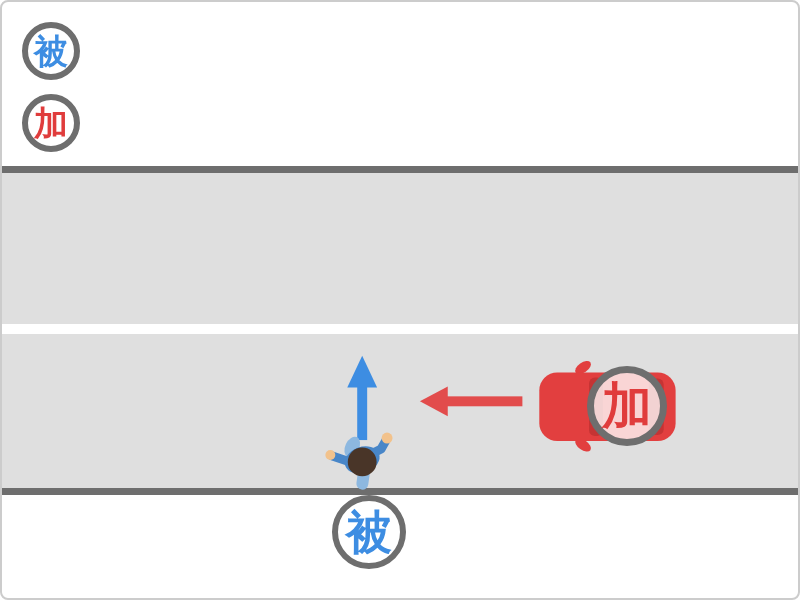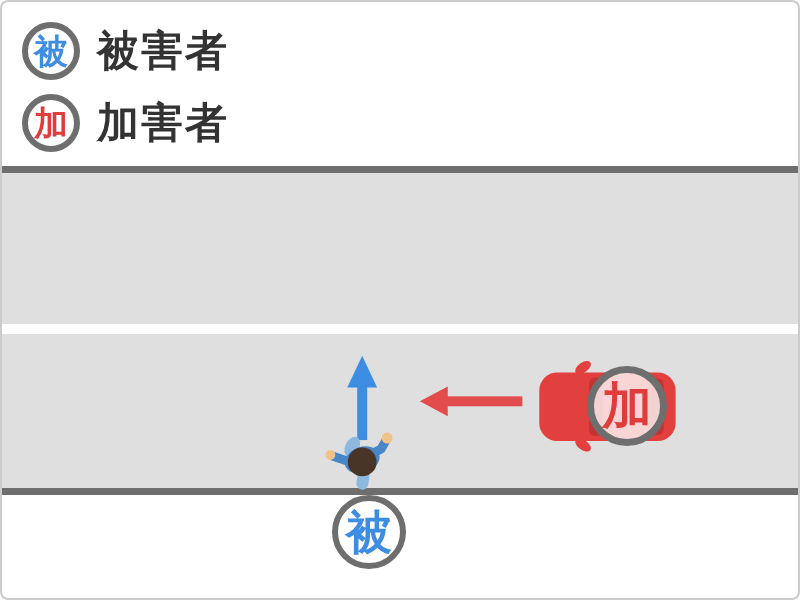--- a/index.html
+++ b/index.html
@@ -53,25 +53,23 @@
   }
 </style>
 </head>
 <body>
 
 <div class="stage">
 
   <div class="legend">
     <div class="legend-row">
       <span class="legend-badge blue">被</span>
-      <span class="legend-label">被害者</span>
     </div>
     <div class="legend-row">
       <span class="legend-badge red">加</span>
-      <span class="legend-label">加害者</span>
     </div>
   </div>
 
   <div class="road-edge top"></div>
   <div class="lane upper"></div>
   <div class="lane lower"></div>
   <div class="road-edge bottom"></div>
 
   <svg class="scene-svg" viewBox="0 0 800 600" preserveAspectRatio="none">
 

